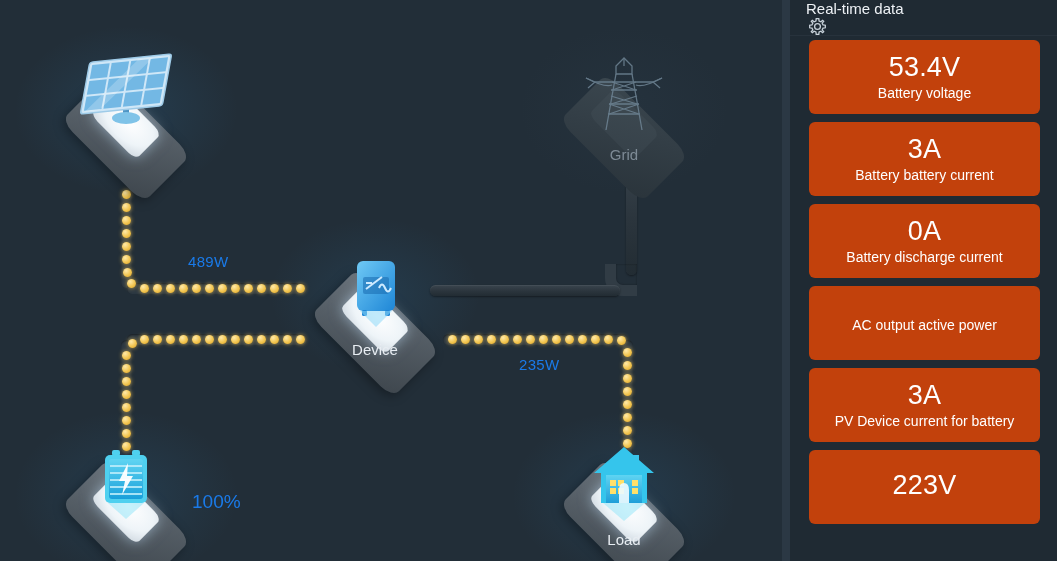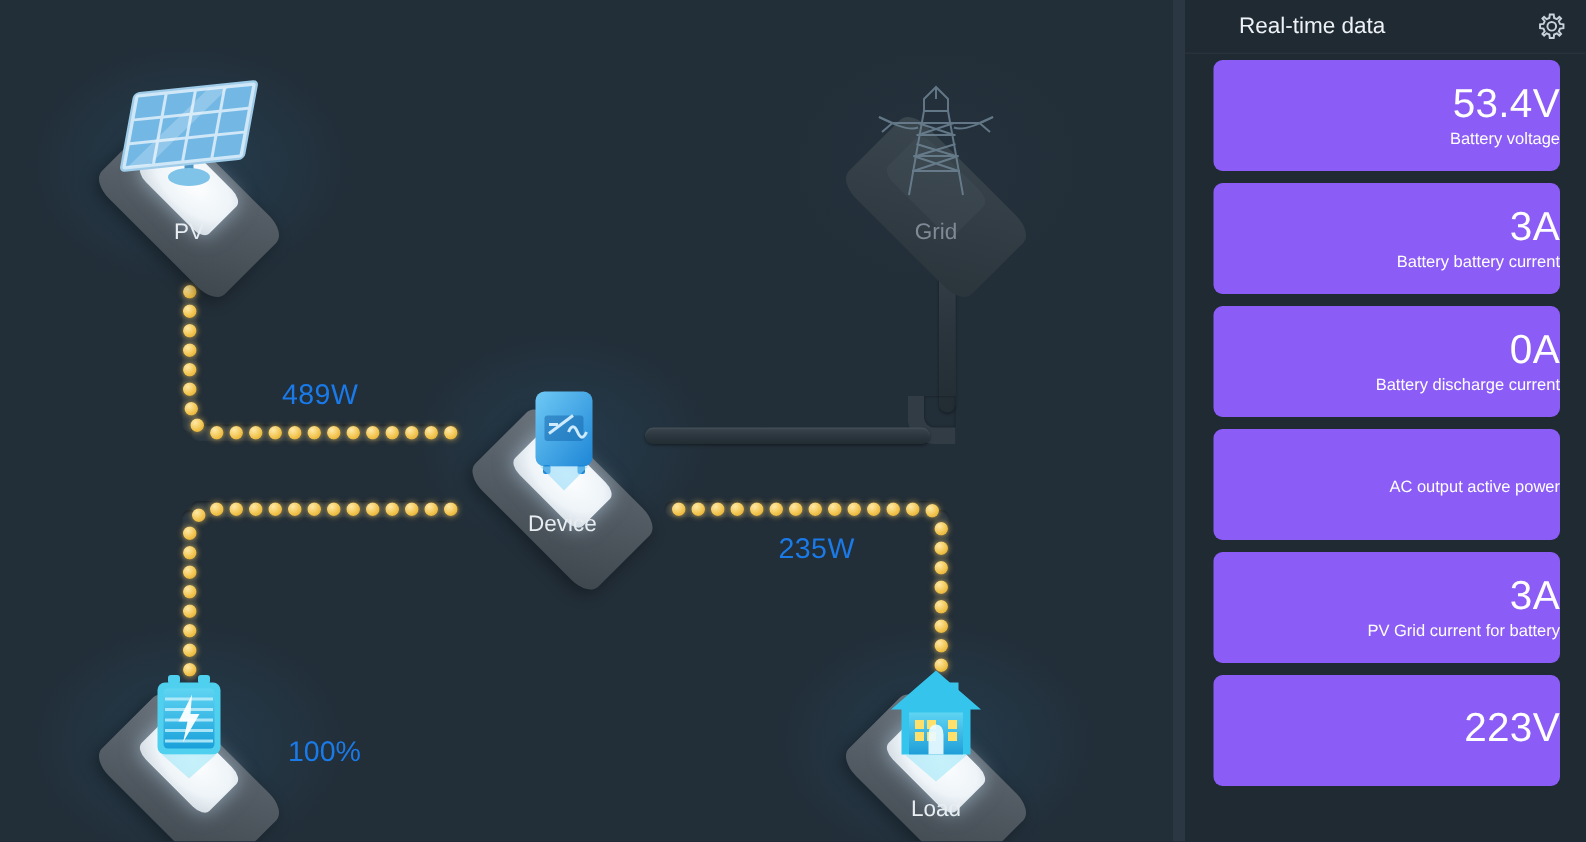--- a/index.html
+++ b/index.html
@@ -68,21 +68,21 @@
     height: 9px;
     border-radius: 50%;
     background: radial-gradient(circle at 35% 30%, #ffe9a8 0%, #f2c550 55%, #d9a128 100%);
     box-shadow: 0 0 4px rgba(244,199,85,0.75);
   }
 
   
   .power-label {
     position: absolute;
     color: #1a7ae8;
-    font-size: 19px;
+    font-size: 15px;
     letter-spacing: 0.3px;
     white-space: nowrap;
   }
 
   
   .node {
     position: absolute;
     width: 160px;
     text-align: center;
   }
@@ -163,65 +163,65 @@
     position: relative;
     width: 267px;
     height: 561px;
     background: #1f2a33;
     overflow: hidden;
   }
   #panel-header {
     position: relative;
     height: 36px;
     display: flex;
-    align-items: center;
-    padding: 0 12px 0 36px;
+    padding: 0 12px 0 16px;
     background: #1f2a33;
     border-bottom: 1px solid #27323c;
+    flex-direction: column;
   }
   #panel-title {
     flex: 1;
     font-size: 15px;
     color: #eef2f6;
     white-space: nowrap;
   }
   #gear-btn {
     width: 22px;
     height: 22px;
     display: flex;
     align-items: center;
     justify-content: center;
     cursor: pointer;
   }
   #cards {
     padding: 4px 17px 0 19px;
   }
   .card {
     position: relative;
-    background: #8b5cf6;
+    background: #c2410c;
     border-radius: 6px;
     height: 74px;
     margin-bottom: 8px;
     display: flex;
     flex-direction: column;
-    align-items: flex-end;
+    align-items: center;
     justify-content: center;
     color: #ffffff;
     overflow: hidden;
   }
   .card-value {
     font-size: 27px;
     line-height: 1.08;
     font-weight: 400;
     letter-spacing: 0.2px;
     white-space: nowrap;
   }
   .card-label {
     margin-top: 3px;
-    font-size: 11px;
+    font-size: 14px;
     white-space: nowrap;
   }
 </style>
 </head>
 <body>
 
 <div id="app">
 
   <div id="flow-stage">
 
@@ -338,21 +338,20 @@
                 <rect x="-37" y="9" width="17" height="14"></rect>
                 <rect x="-18" y="9" width="17" height="14"></rect>
                 <rect x="1" y="9" width="17" height="14"></rect>
                 <rect x="20" y="9" width="17" height="14"></rect>
               </g>
               <path d="M-36 24 L8 -24 L22 -24 L-22 24 Z" fill="#ffffff" opacity="0.22"></path>
             </g>
           </svg>
         </div>
       </div>
-      <div class="node-caption">PV</div>
     </div>
 
     <div class="node dim" style="left:544px; top:40px;">
       <div class="node-art">
         <div class="pedestal"></div>
         <div class="pedestal-top"></div>
         <div class="node-icon">
           <svg width="104" height="92" viewBox="0 0 104 92">
             <g stroke="#6e8494" stroke-width="1.3" fill="none" opacity="0.85">
               <path d="M52 6 L44 14 L44 22 L60 22 L60 14 Z"></path>
@@ -491,21 +490,21 @@
       </div>
       <div class="card">
         <div class="card-value">0A</div>
         <div class="card-label">Battery discharge current</div>
       </div>
       <div class="card">
         <div class="card-label">AC output active power</div>
       </div>
       <div class="card">
         <div class="card-value">3A</div>
-        <div class="card-label">PV Grid current for battery</div>
+        <div class="card-label">PV Device current for battery</div>
       </div>
       <div class="card">
         <div class="card-value">223V</div>
         <div class="card-label"></div>
       </div>
     </div>
   </div>
 </div>
 
 </body></html>

